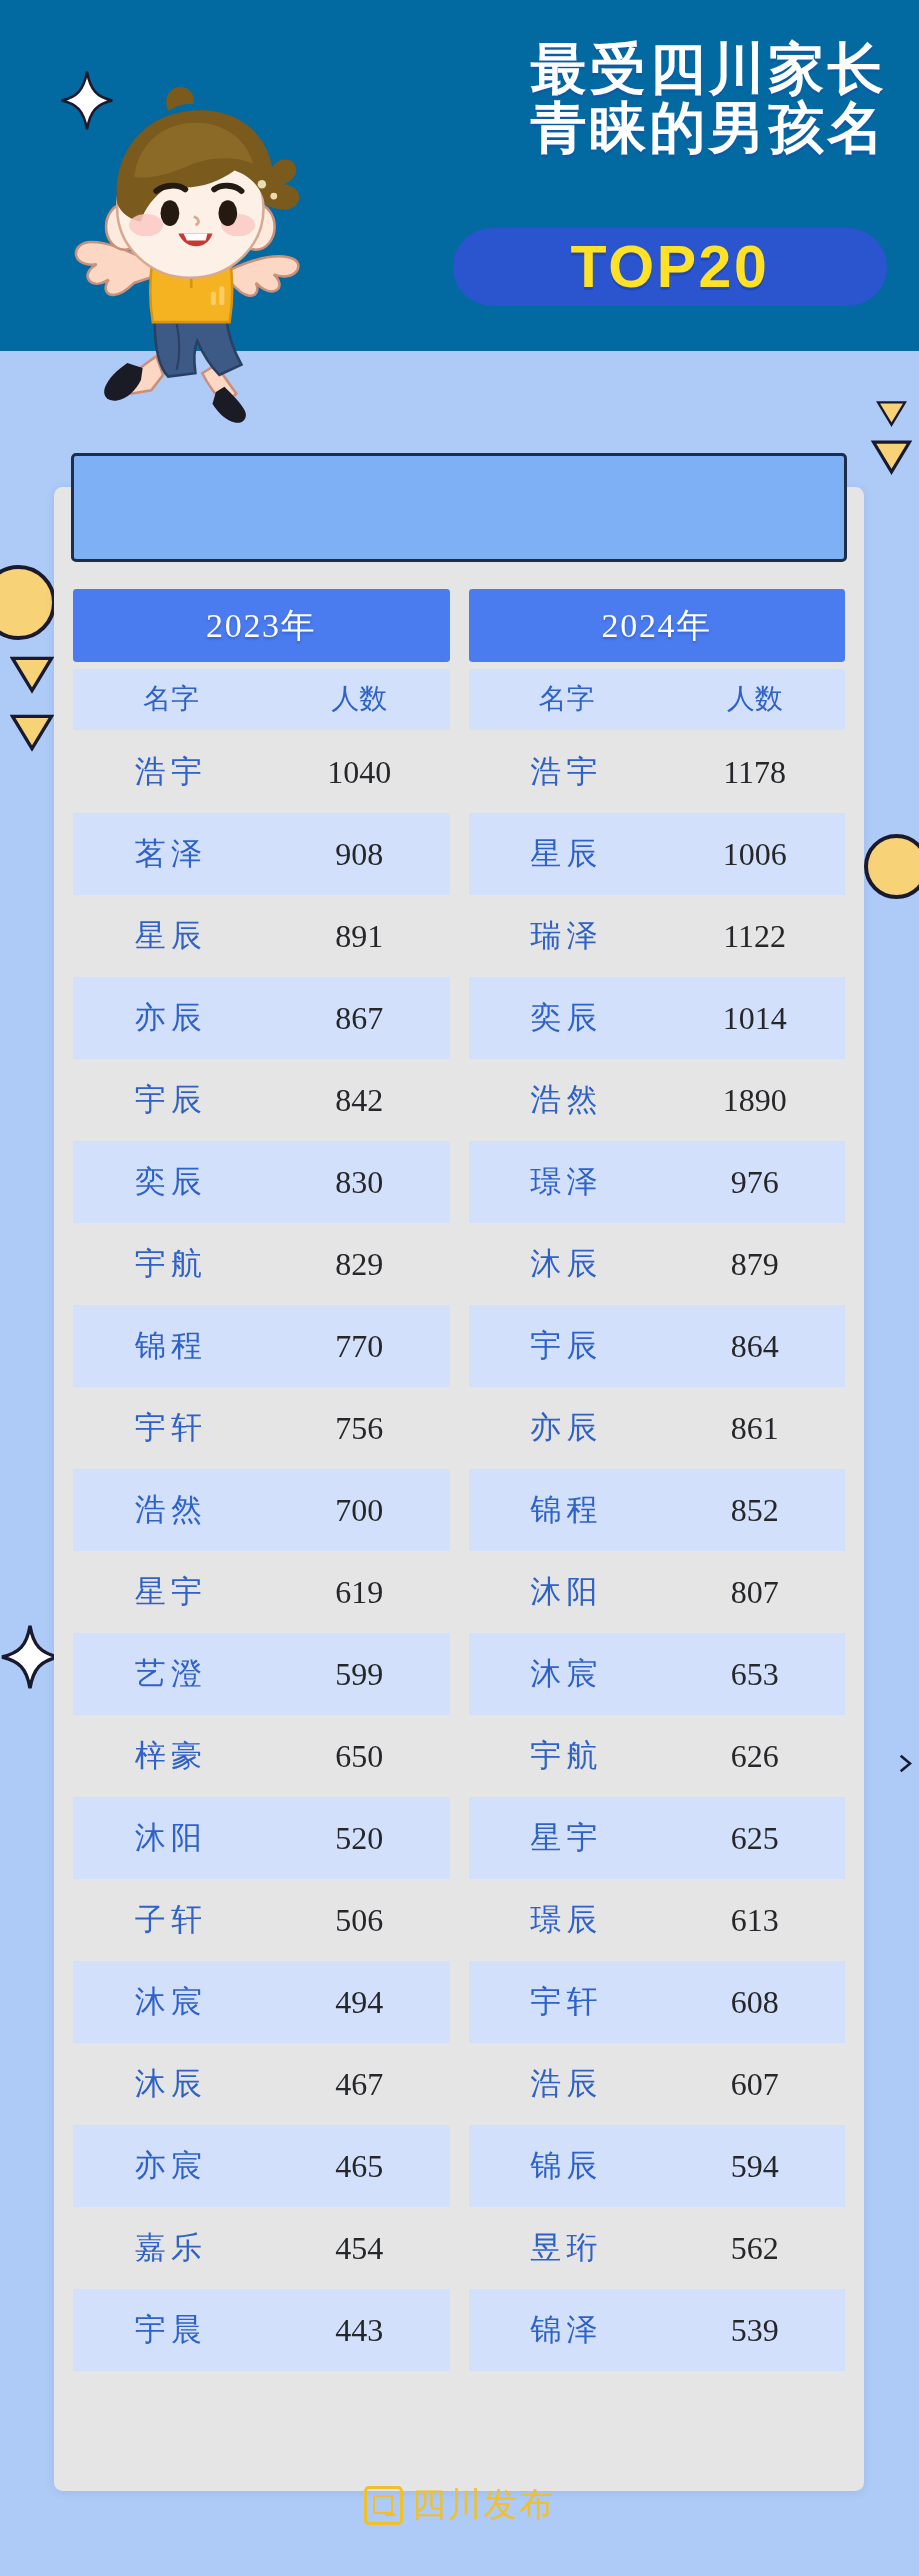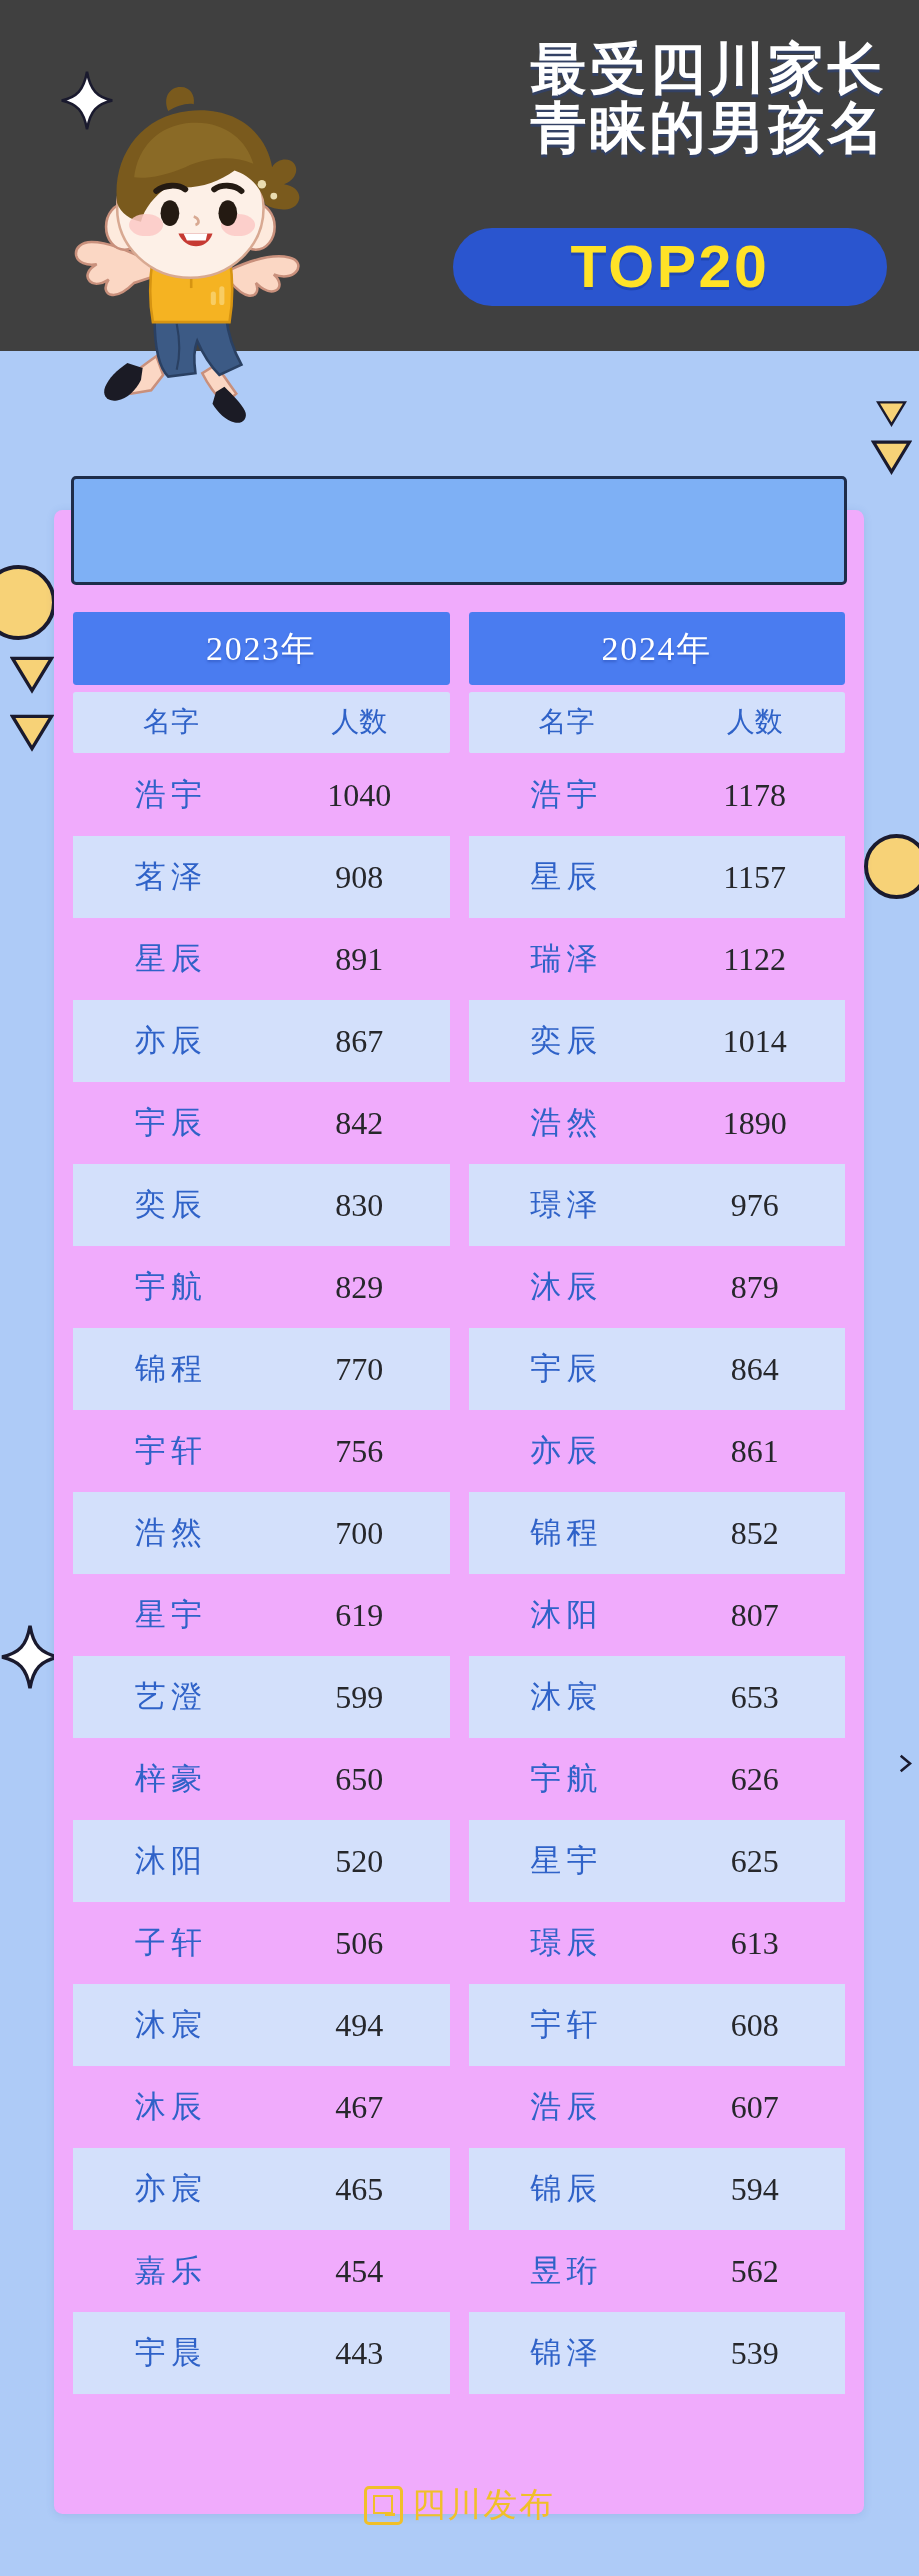--- a/index.html
+++ b/index.html
@@ -7,21 +7,21 @@
   body {
     font-family:"Liberation Sans","DejaVu Sans",sans-serif;
     background:#aecbf7;
     width:919px; height:2576px;
     position:relative; overflow:hidden;
   }
 
   
   .hero{
     position:absolute; left:0; top:0; width:919px; height:351px;
-    background:#404040; overflow:hidden;
+    background:#0369a1; overflow:hidden;
   }
   .hero-title{
     position:absolute; right:32px; top:39px;
     text-align:right; line-height:1.06;
   }
   .hero-title .line{
     display:block; color:#ffffff; font-size:56px; font-weight:bold;
     letter-spacing:3.4px;
     text-shadow:0 2.6px 0 rgba(30,70,170,.35);
     font-family:"Liberation Sans","DejaVu Sans",sans-serif;
@@ -50,22 +50,22 @@
     border-radius:50%; background:#f7d277; border:4.3px solid #1a1a2e;
   }
 
   
   .spiral-wrap{
     position:absolute; left:54px; top:449px; width:810px; height:167px;
   }
   .spiral-wrap svg{ display:block; }
 
   .card{
-    position:absolute; left:54px; top:510px; width:810px; height:2004px;
-    background:#f0abfc; border-radius:8.5px;
+    position:absolute; left:54px; top:487px; width:810px; height:2004px;
+    background:#e5e5e5; border-radius:8.5px;
     box-shadow:0 1.7px 8.5px rgba(60,90,170,.14);
   }
   .card-head{
     position:absolute; left:17px; top:-34px; width:776px; height:109px;
     background:#7eb0f5; border:3.4px solid #1e2d4a; border-radius:5.1px;
   }
 
   
   .tables{
     position:absolute; left:19px; top:102px; right:19px;
@@ -366,21 +366,21 @@
         <div class="c-name">名字</div>
         <div class="c-cnt">人数</div>
       </div>
       <div id="rows-2024">
           <div class="row">
             <div class="c-name">浩宇</div>
             <div class="c-cnt">1178</div>
           </div>
           <div class="row alt">
             <div class="c-name">星辰</div>
-            <div class="c-cnt">1157</div>
+            <div class="c-cnt">1006</div>
           </div>
           <div class="row">
             <div class="c-name">瑞泽</div>
             <div class="c-cnt">1122</div>
           </div>
           <div class="row alt">
             <div class="c-name">奕辰</div>
             <div class="c-cnt">1014</div>
           </div>
           <div class="row">

